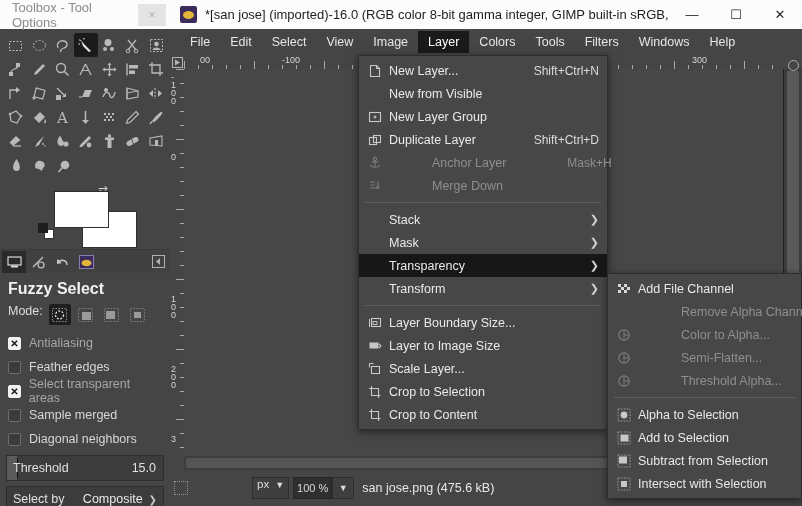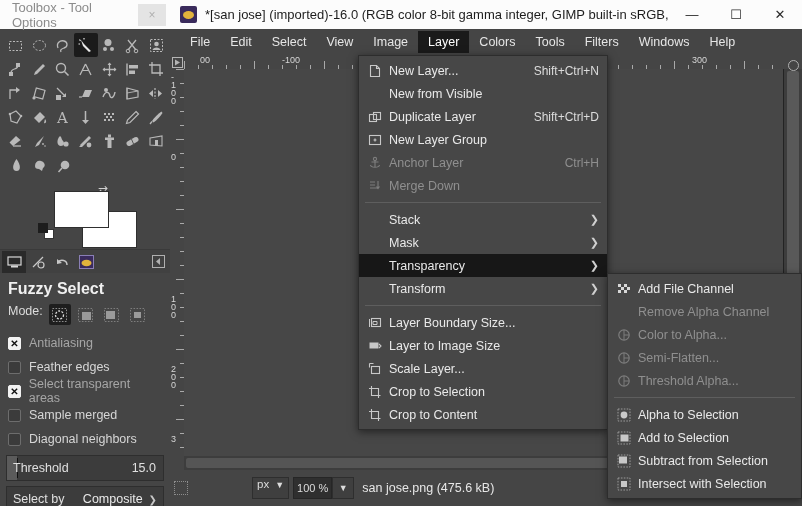--- a/index.html
+++ b/index.html
@@ -129,21 +129,21 @@
   .rs-btn{ width:16px;height:16px; margin:2px auto; display:flex;align-items:center;justify-content:center;color:#b0b0b0;}
 
   
   .dropdown {
     position:absolute; background:#474747; border:1px solid #2d2d2d;
     box-shadow:0 2px 8px rgba(0,0,0,.5); padding:3px 0;
   }
   #layer-menu { left:358px; top:55px; width:250px; }
   #transp-menu { left:607px; top:273px; width:195px; }
   .mrow { display:flex; align-items:center; height:23px; padding:0 8px 0 6px; color:#e9e9e9; font-size:12.5px; white-space:nowrap;}
-  .mrow.dim { color:#8f8f8f; }
+  .mrow.dim { color:#8f8f8f;gap:43px; }
   .mrow.hl { background:#171717; }
   .micon { width:20px; flex:0 0 20px; display:flex; align-items:center; justify-content:center; color:#c8c8c8; }
   .mrow.dim .micon { color:#7d7d7d; }
   .mlabel { flex:1; padding-left:4px; }
   .maccel { color:#dcdcdc; font-size:12px; padding-left:18px;}
   .mrow.dim .maccel { color:#8f8f8f; }
   .marrow { color:#d0d0d0; font-size:11px; margin-left:10px;}
   .msep { height:1px; background:#5e5e5e; margin:5px 6px; }
 </style>
 </head>
@@ -704,45 +704,45 @@
       <span class="mlabel">New Layer...</span>
       <span class="maccel">Shift+Ctrl+N</span>
     </div>
     <div class="mrow">
       <span class="micon"></span>
       <span class="mlabel">New from Visible</span>
     </div>
     <div class="mrow">
       <span class="micon">
           <svg width="14" height="14">
+            <rect x="1.5" y="2.5" width="11" height="9" fill="none" stroke="#c8c8c8" stroke-width="1.1"></rect>
+            <path d="M7 5.5 v3 M5.5 7 h3" stroke="#c8c8c8" stroke-width="1.2"></path>
+          </svg>
+        </span>
+      <span class="mlabel">New Layer Group</span>
+    </div>
+    <div class="mrow">
+      <span class="micon">
+          <svg width="14" height="14">
             <rect x="1.5" y="4.5" width="7" height="7" fill="none" stroke="#c8c8c8" stroke-width="1.1"></rect>
             <rect x="5.5" y="2.5" width="7" height="7" fill="none" stroke="#c8c8c8" stroke-width="1.1"></rect>
           </svg>
         </span>
       <span class="mlabel">Duplicate Layer</span>
       <span class="maccel">Shift+Ctrl+D</span>
     </div>
-    <div class="mrow">
-      <span class="micon">
-          <svg width="14" height="14">
-            <rect x="1.5" y="2.5" width="11" height="9" fill="none" stroke="#c8c8c8" stroke-width="1.1"></rect>
-            <path d="M7 5.5 v3 M5.5 7 h3" stroke="#c8c8c8" stroke-width="1.2"></path>
-          </svg>
-        </span>
-      <span class="mlabel">New Layer Group</span>
-    </div>
     <div class="mrow dim">
       <span class="micon">
           <svg width="14" height="14">
             <circle cx="7" cy="3" r="1.6" fill="none" stroke="#7d7d7d" stroke-width="1.1"></circle>
             <path d="M7 4.5 v7 M3.5 6 h7 M2.5 9 C3 12 11 12 11.5 9" fill="none" stroke="#7d7d7d" stroke-width="1.1"></path>
           </svg>
         </span>
       <span class="mlabel">Anchor Layer</span>
-      <span class="maccel">Ctrl+H</span>
+      <span class="maccel">Mask+H</span>
     </div>
     <div class="mrow dim">
       <span class="micon">
           <svg width="14" height="14">
             <path d="M2 3 h5 M2 6 h5 M2 9 h8" stroke="#7d7d7d" stroke-width="1.1"></path>
             <path d="M10 2 v7 M8.5 7.5 L10 9.5 L11.5 7.5" fill="none" stroke="#7d7d7d" stroke-width="1.1"></path>
           </svg>
         </span>
       <span class="mlabel">Merge Down</span>
     </div>

